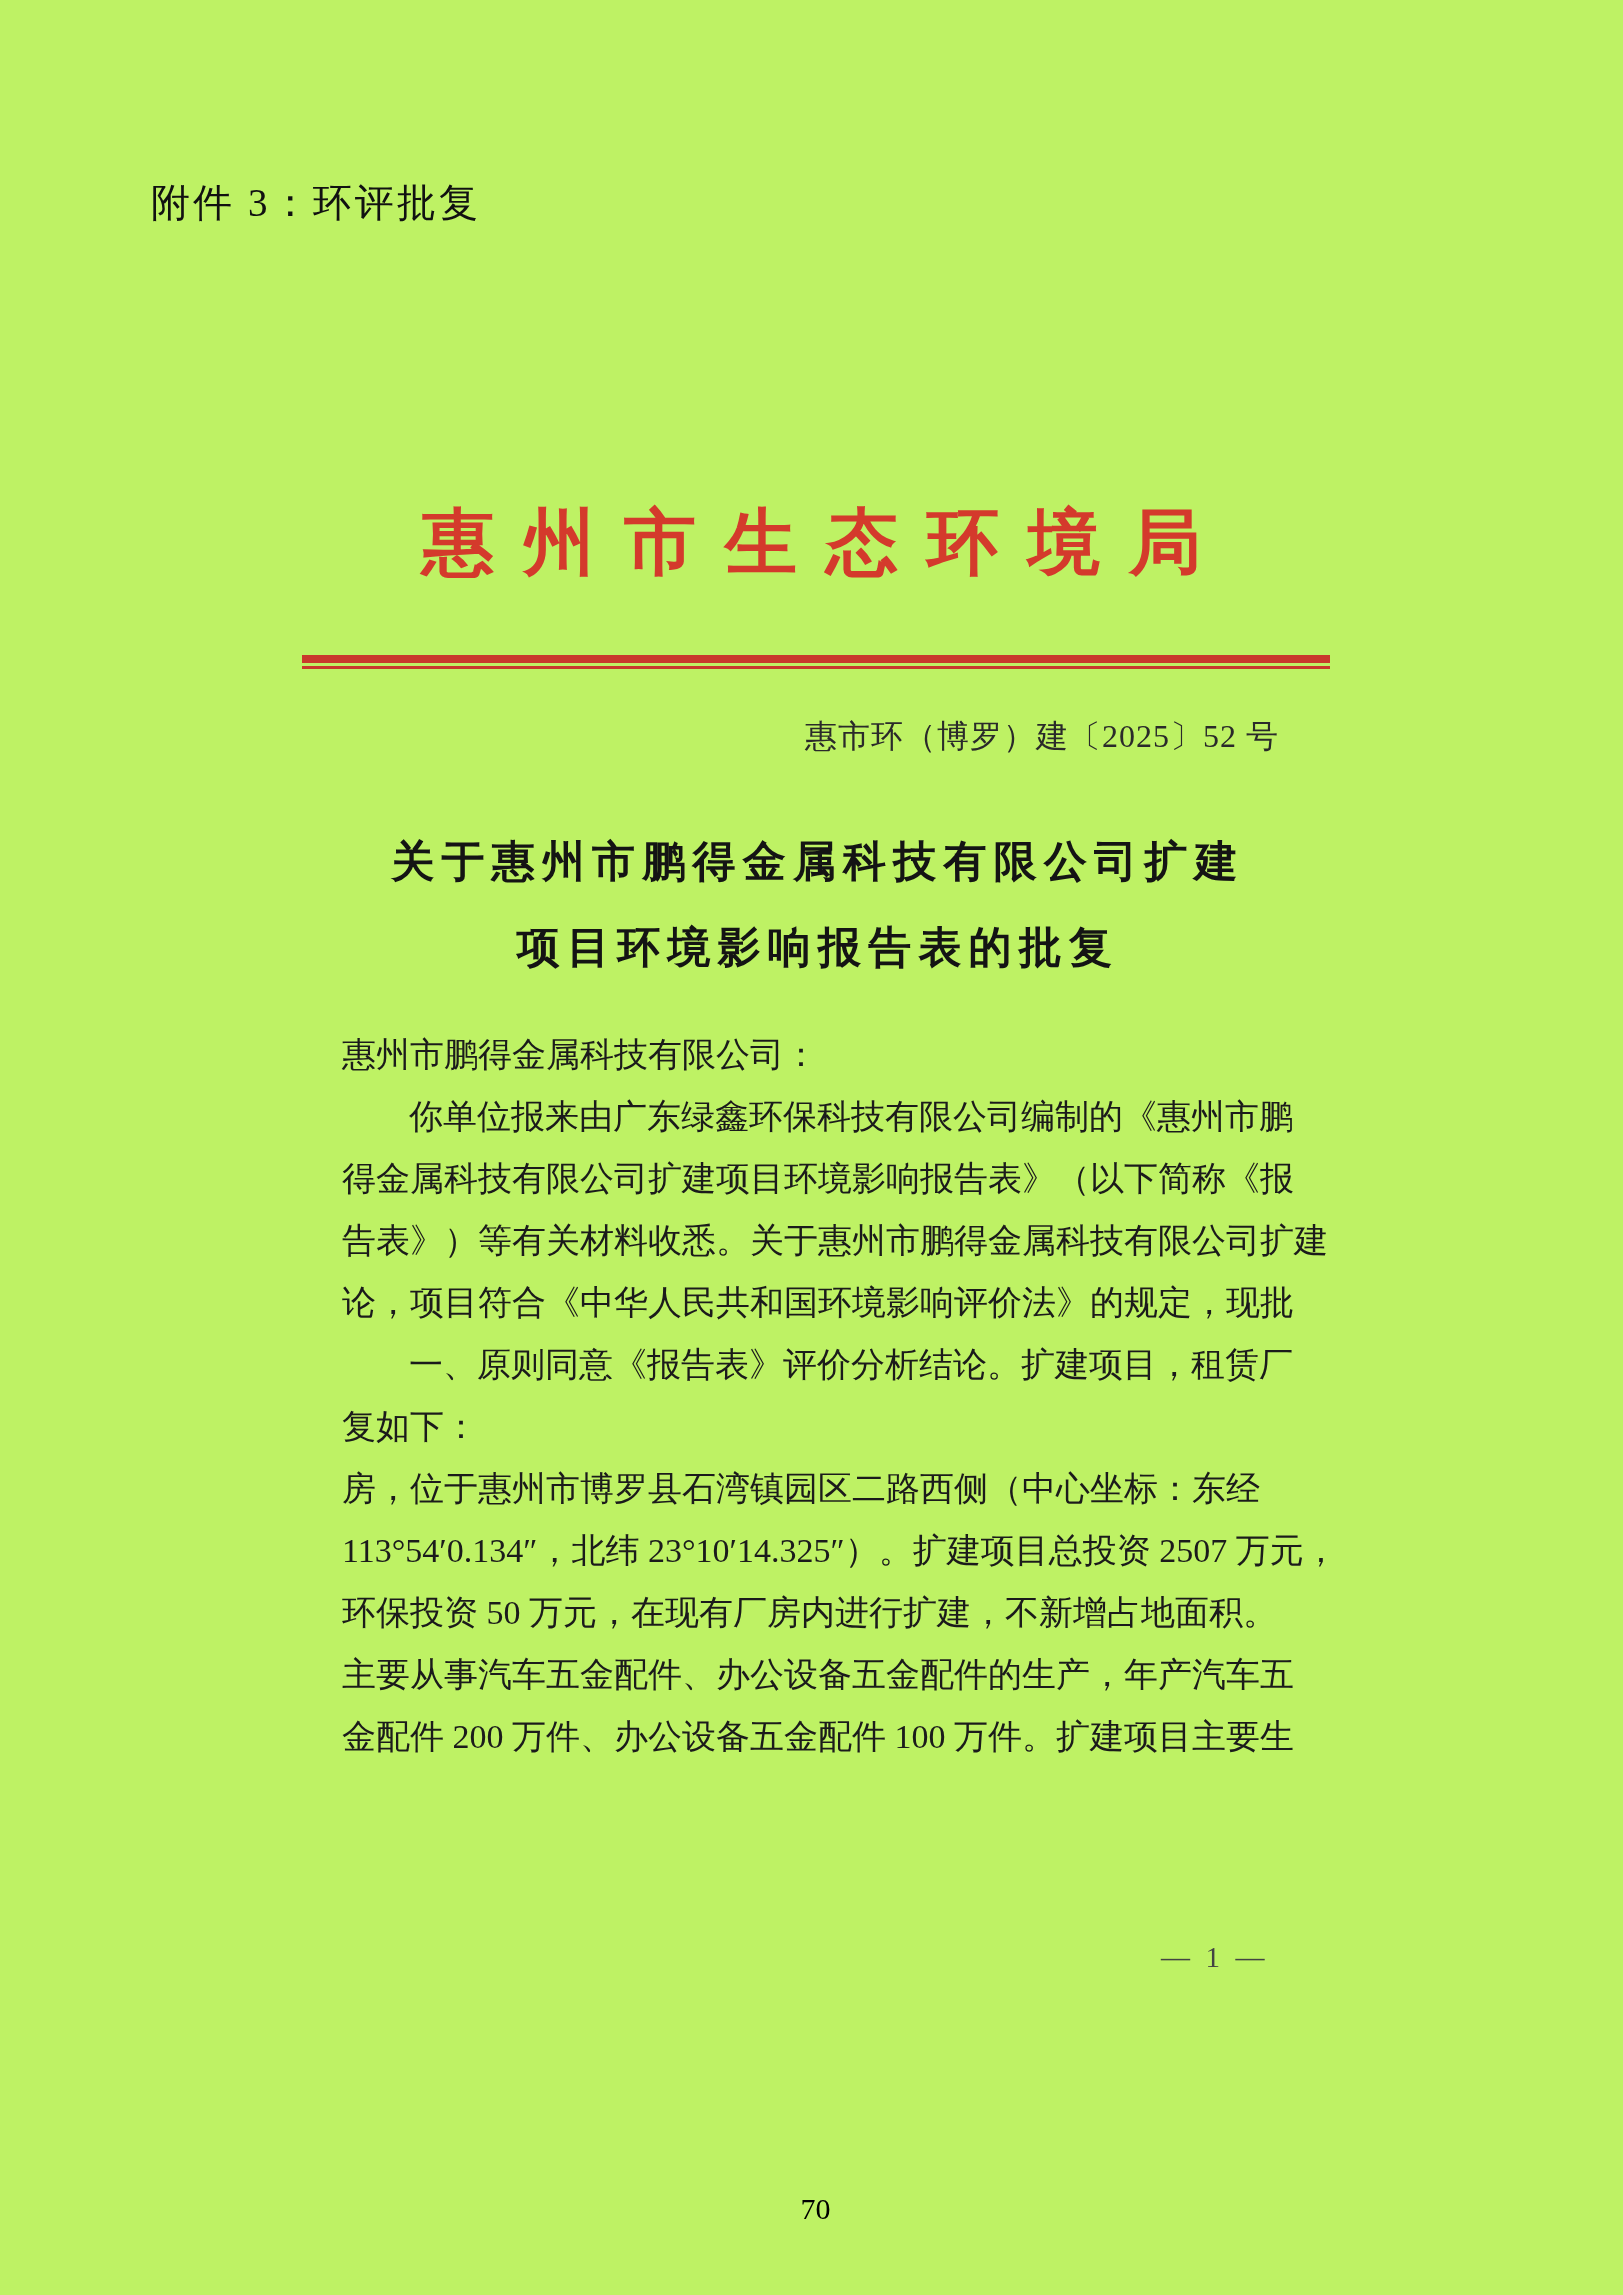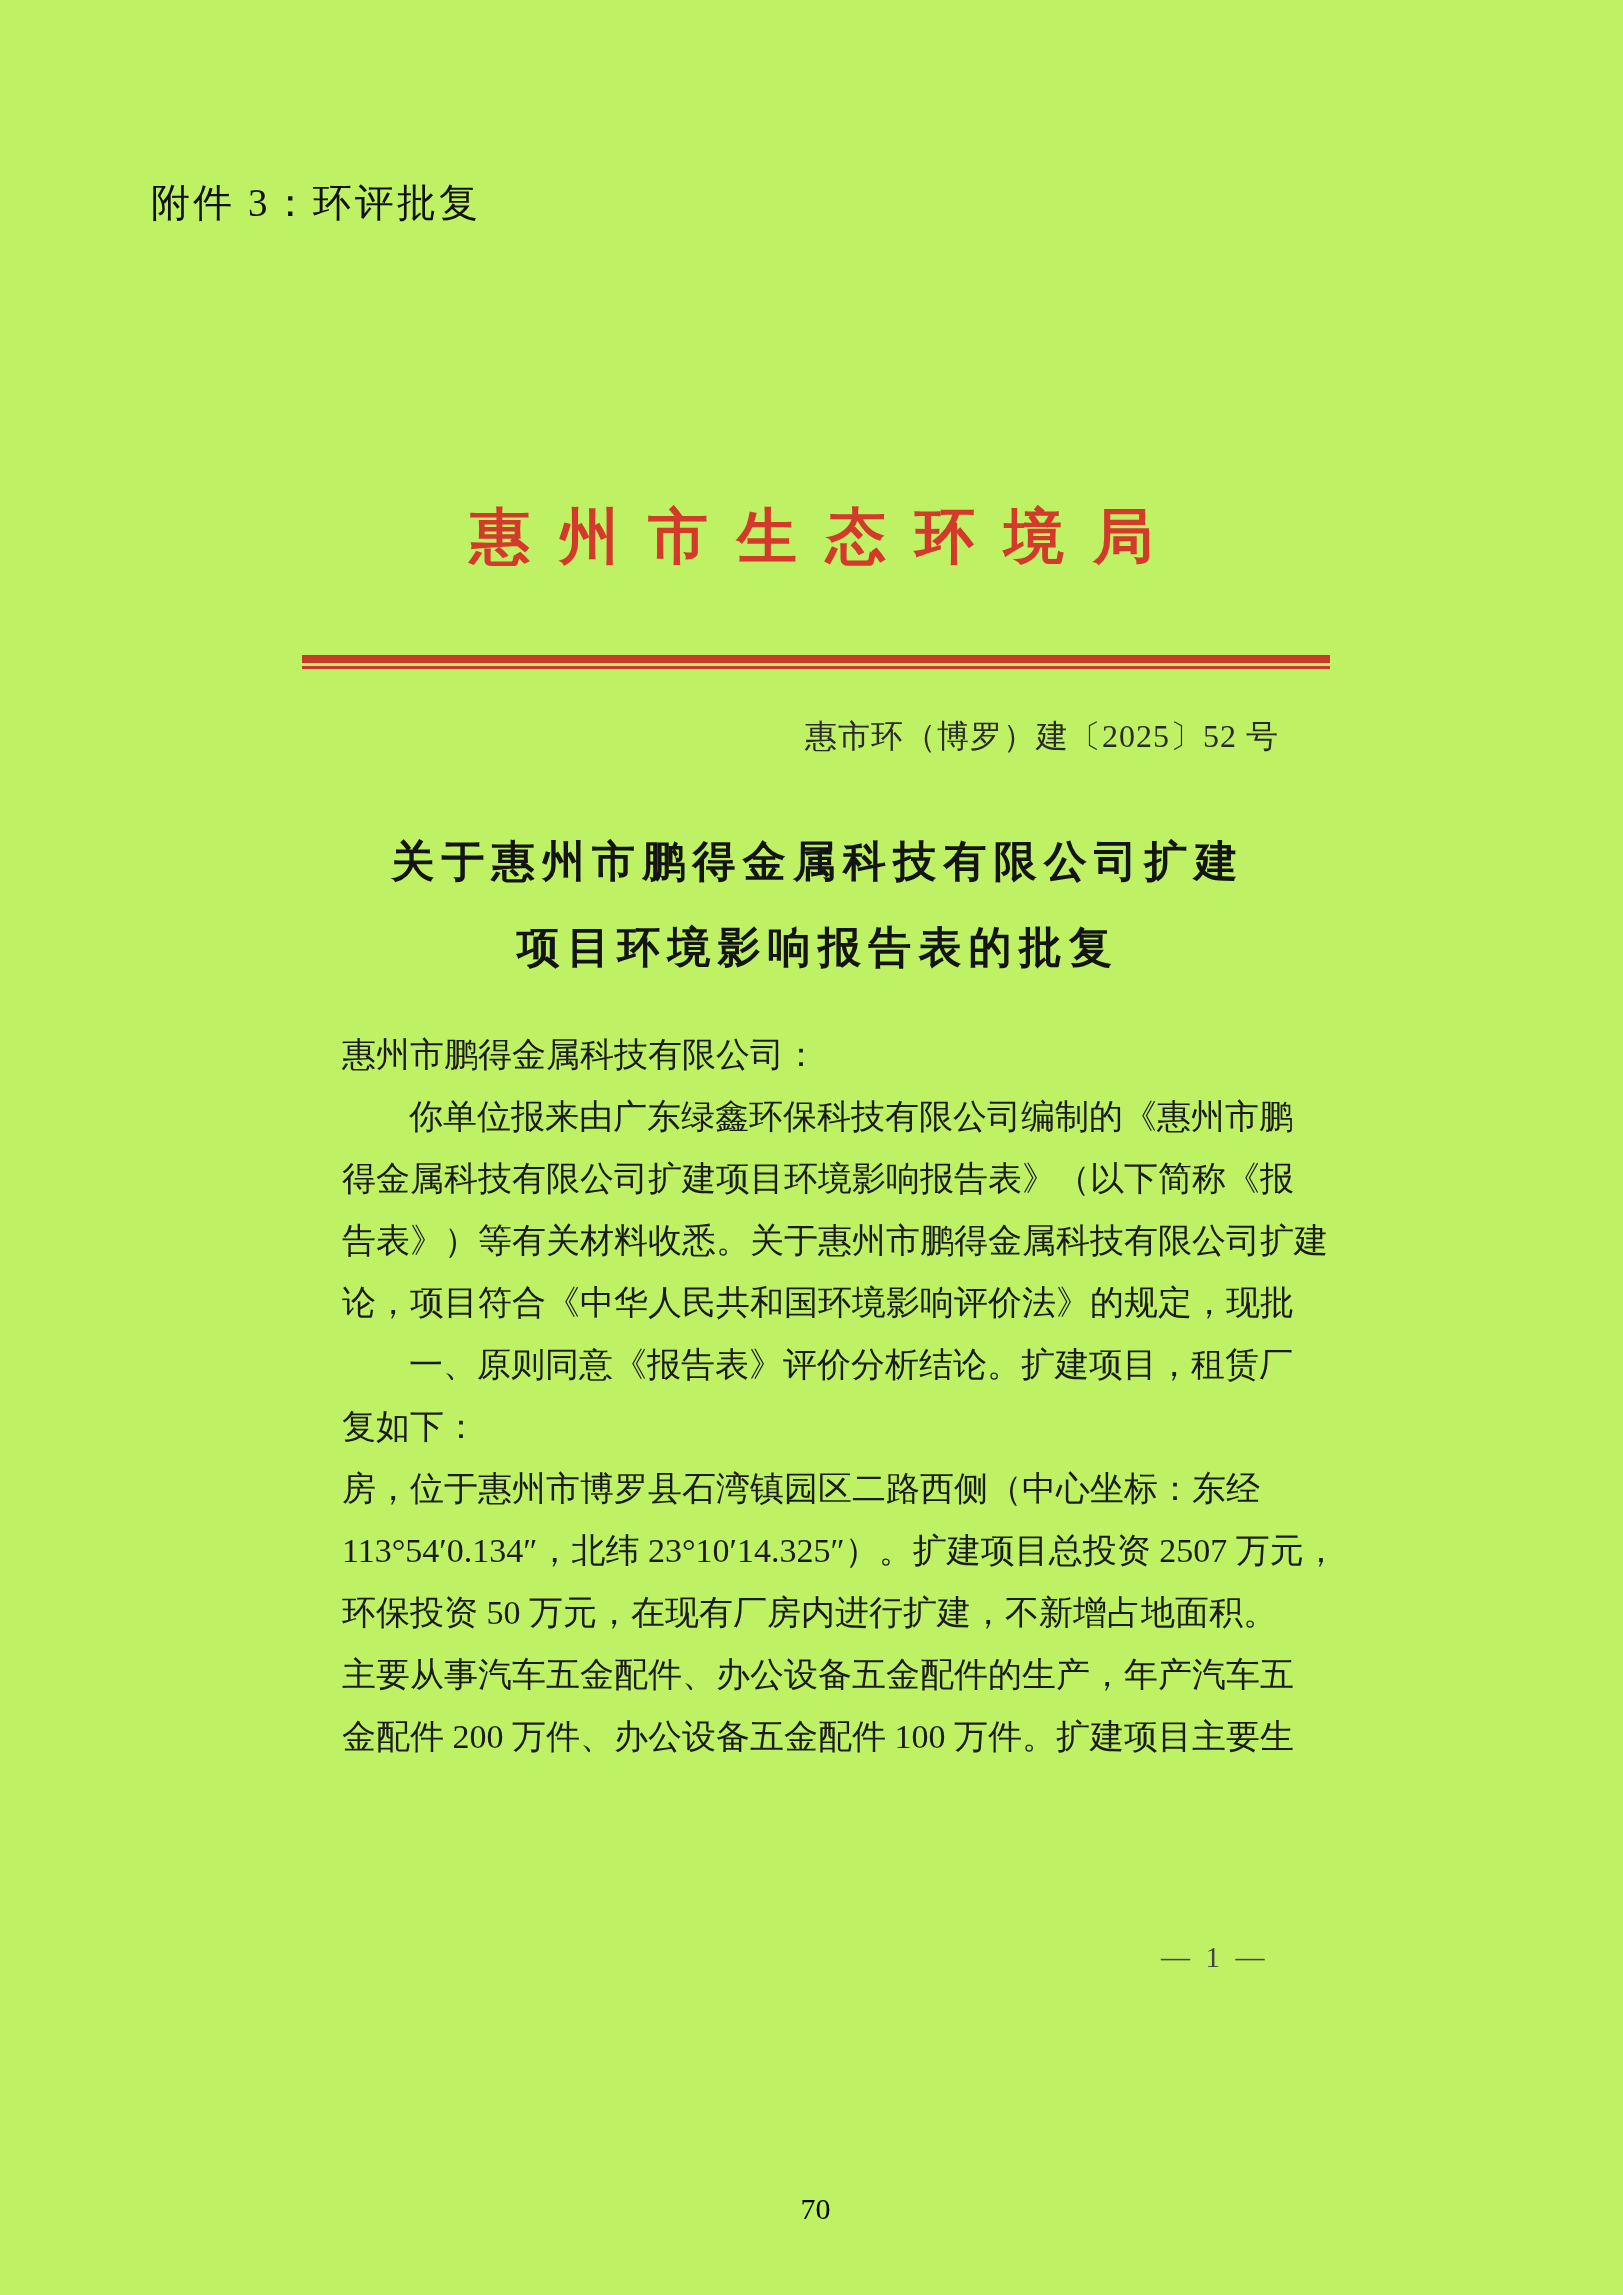--- a/index.html
+++ b/index.html
@@ -28,21 +28,21 @@
     white-space: nowrap;
   }
 
   
   .agency-title {
     position: absolute;
     left: 0;
     right: 0;
     top: 504px;
     text-align: center;
-    font-size: 60px;
+    font-size: 72px;
     font-weight: 700;
     letter-spacing: 29px;
     padding-left: 29px; 
     color: #d43a2c;
     white-space: nowrap;
     line-height: 1.1;
   }
 
   
   .header-rule {

